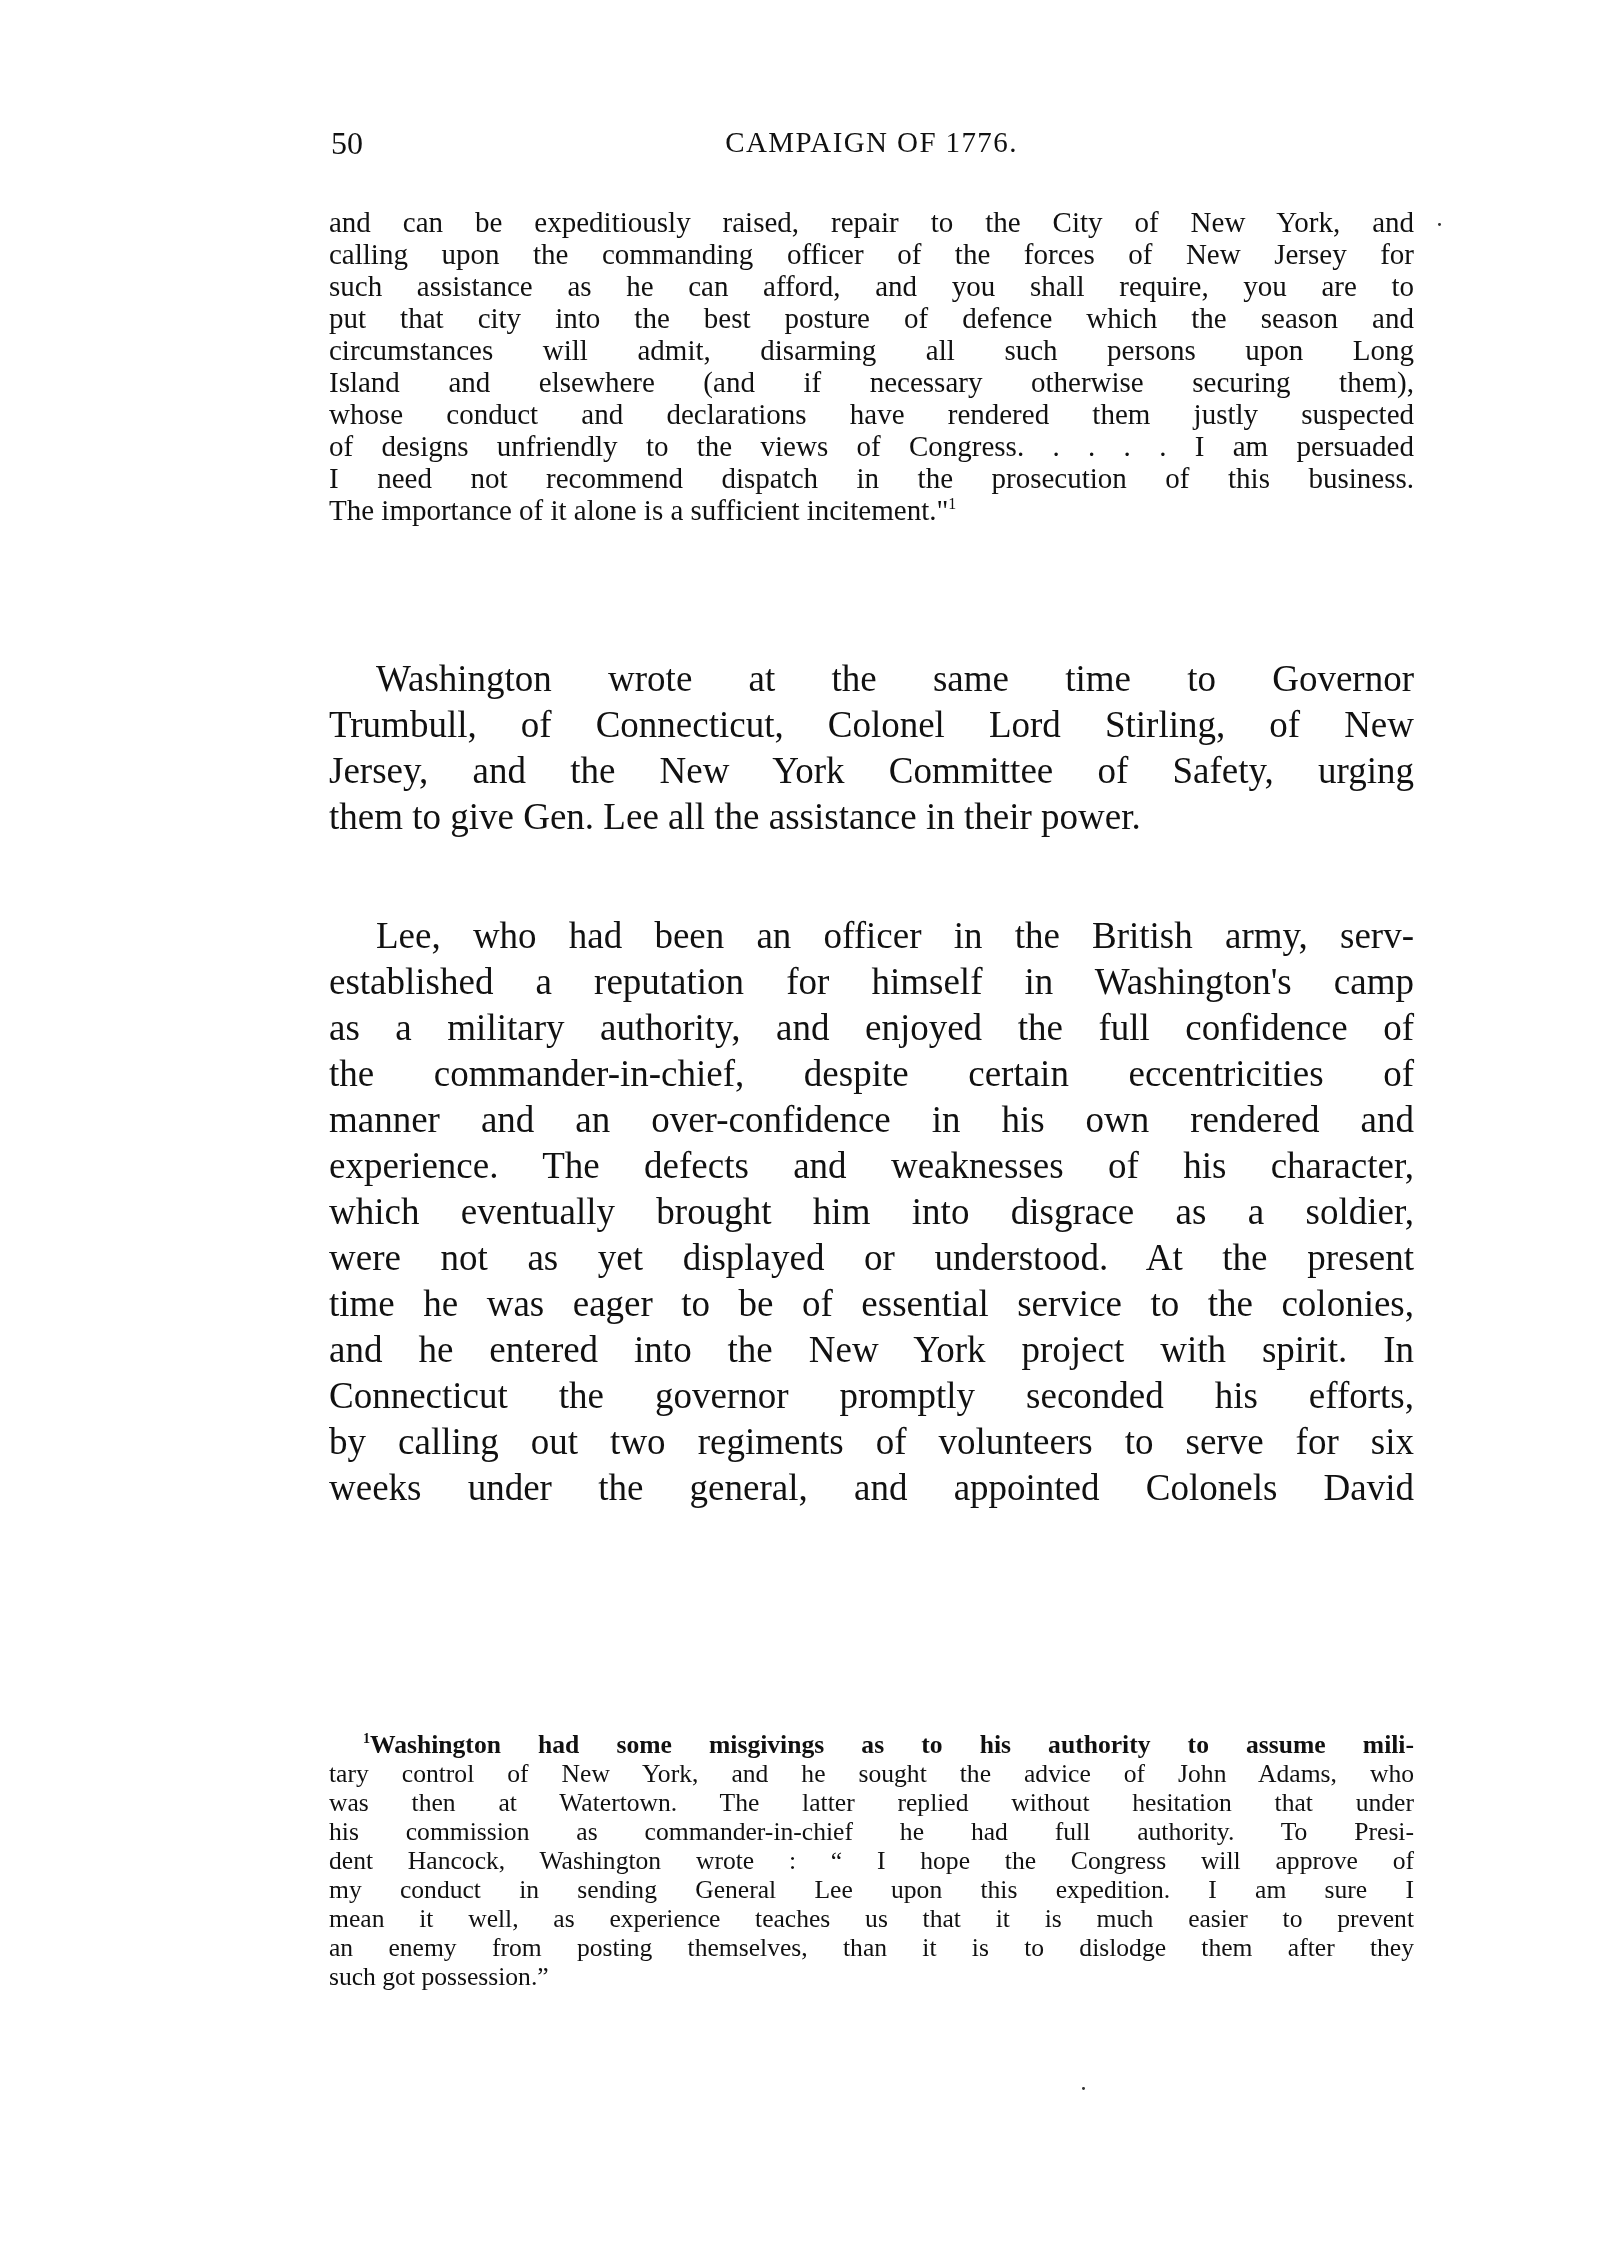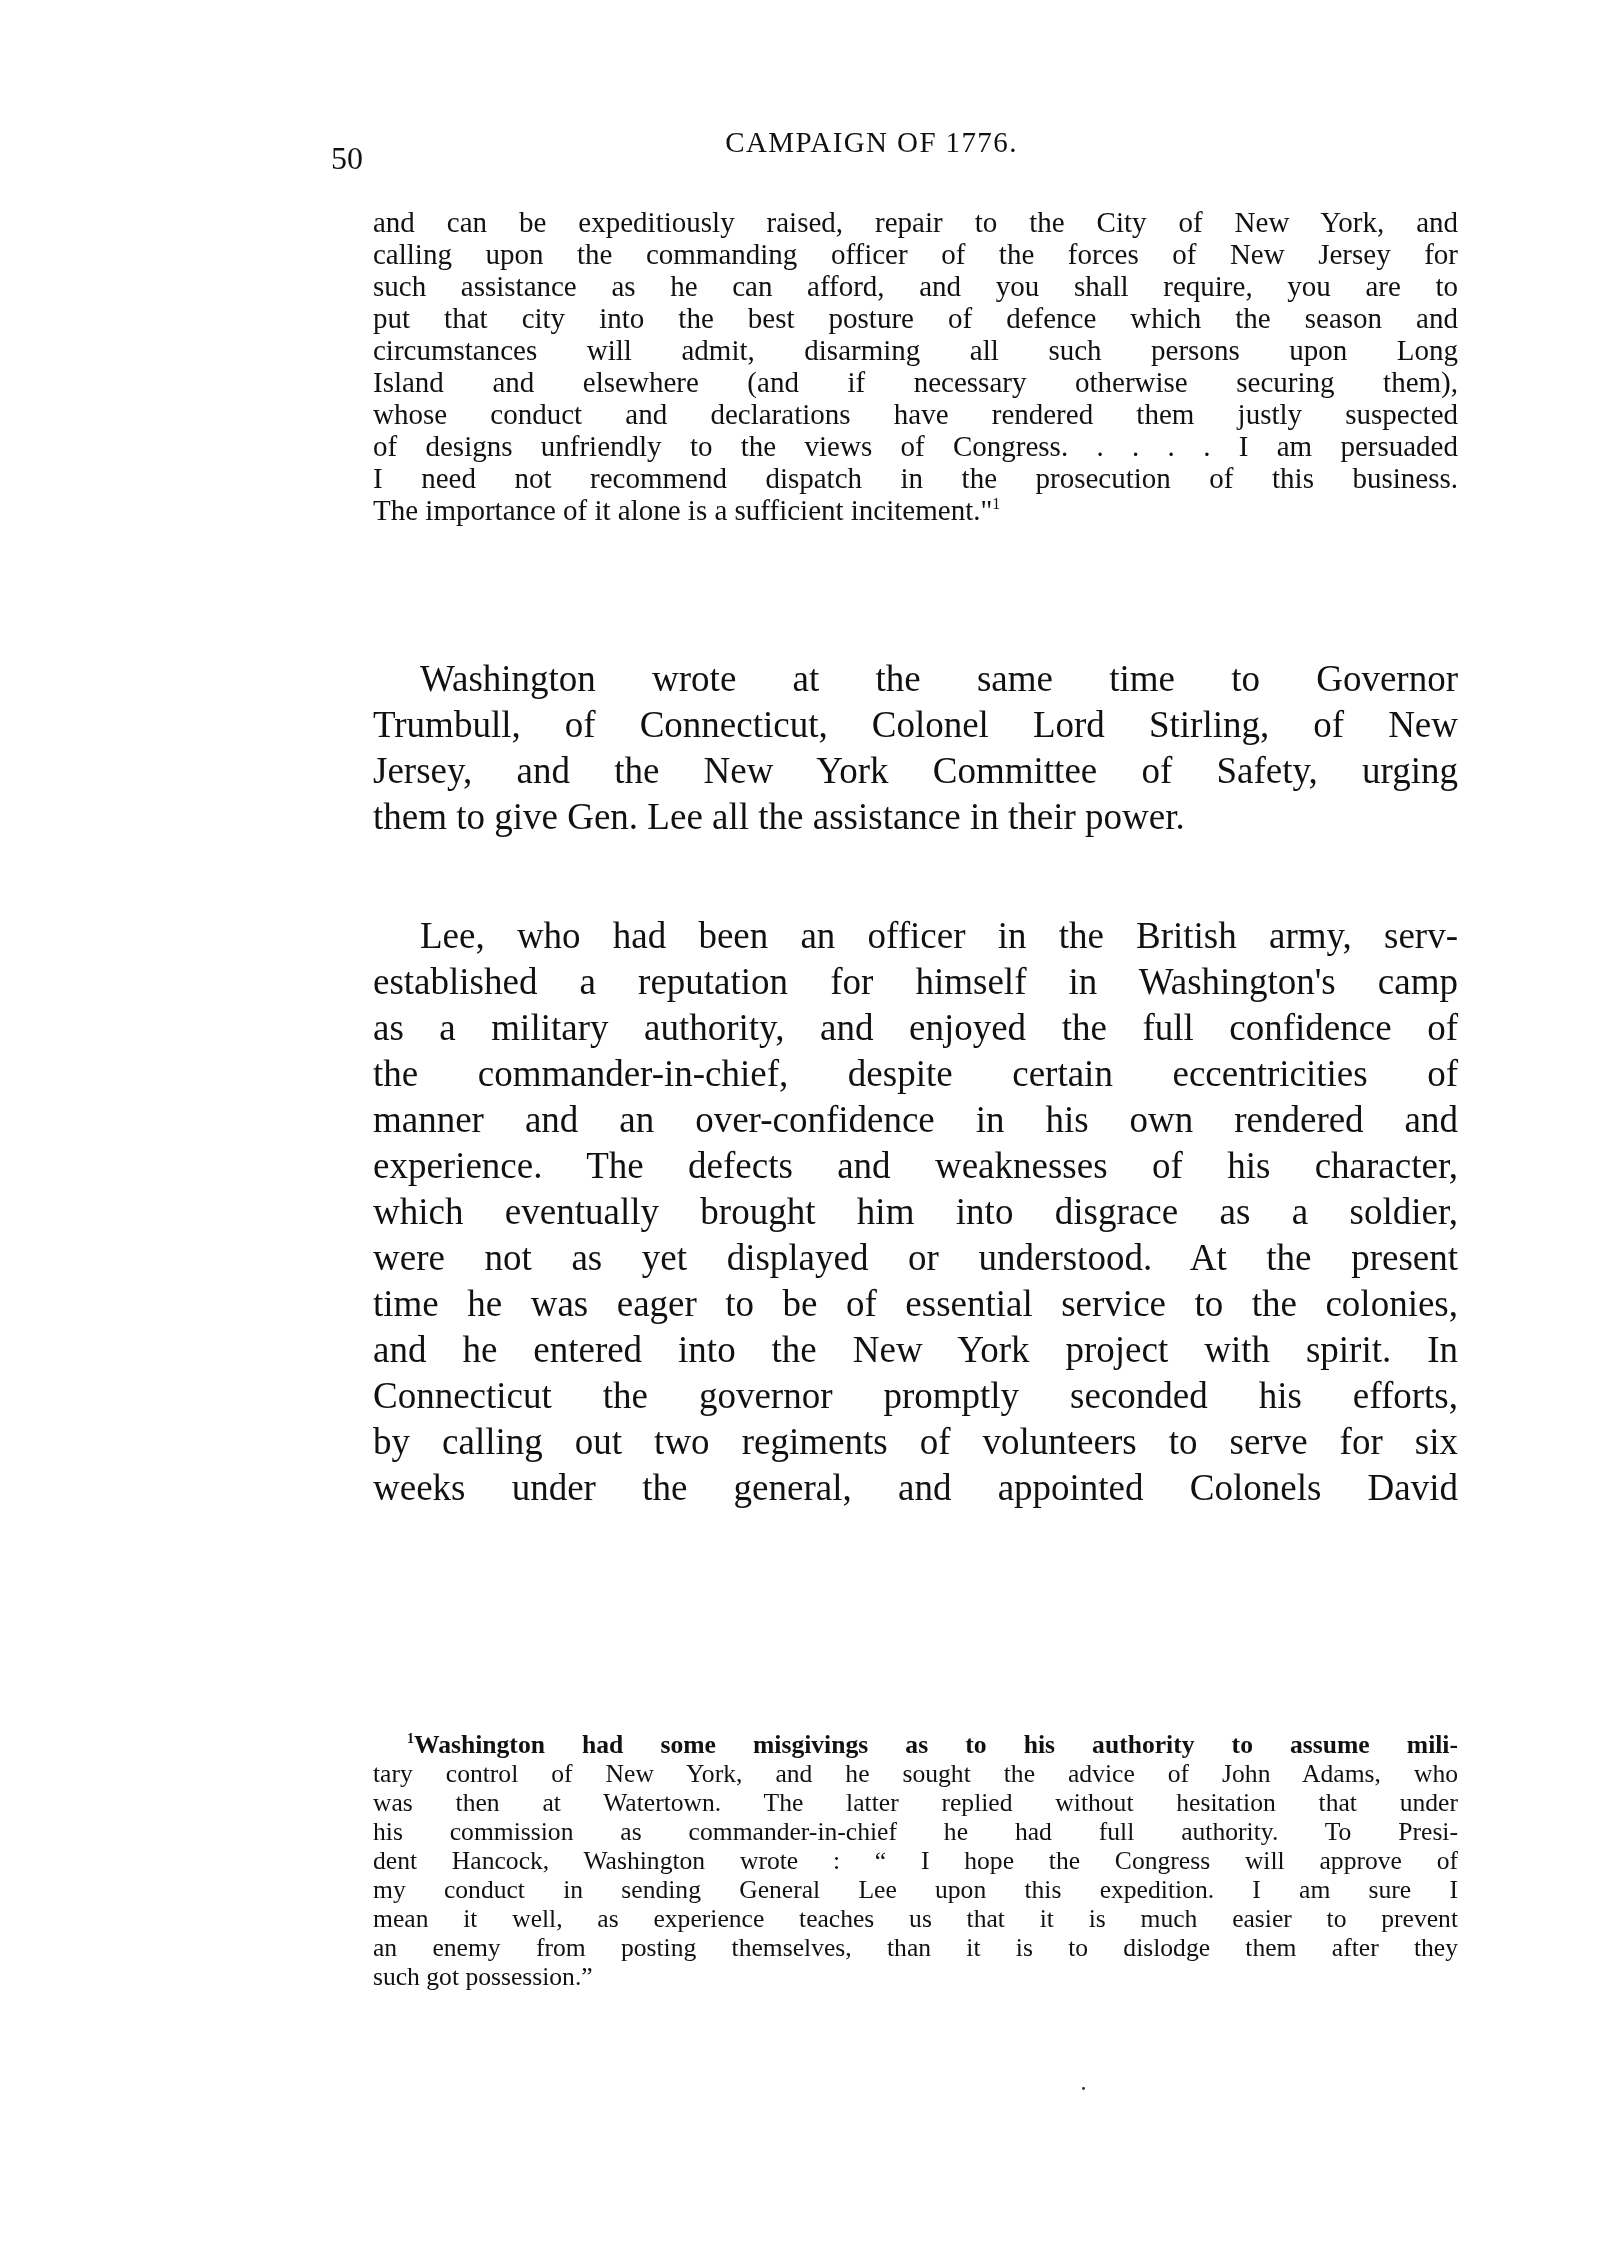--- a/index.html
+++ b/index.html
@@ -23,38 +23,37 @@
     .running-head {
       position: absolute;
       top: 121px;
       left: 329px;
       width: 1085px;
       height: 42px;
     }
     .page-number {
       position: absolute;
       left: 1.9px;
-      top: 16px;
+      top: 1px;
       font-size: 32px;
       line-height: 42px;
     }
     .running-title {
       position: absolute;
       left: 0; right: 0;
       top: 0;
       text-align: center;
       font-size: 29px;
       line-height: 42px;
       letter-spacing: 1.4px;
     }
     .block {
       position: absolute;
       left: 329px;
       width: 1085px;
-      margin-left: 44px;
     }
     .line {
       display: block;
       white-space: nowrap;
       text-align: justify;
       text-align-last: justify;
       -moz-text-align-last: justify;
     }
     .line.last {
       text-align-last: left;

